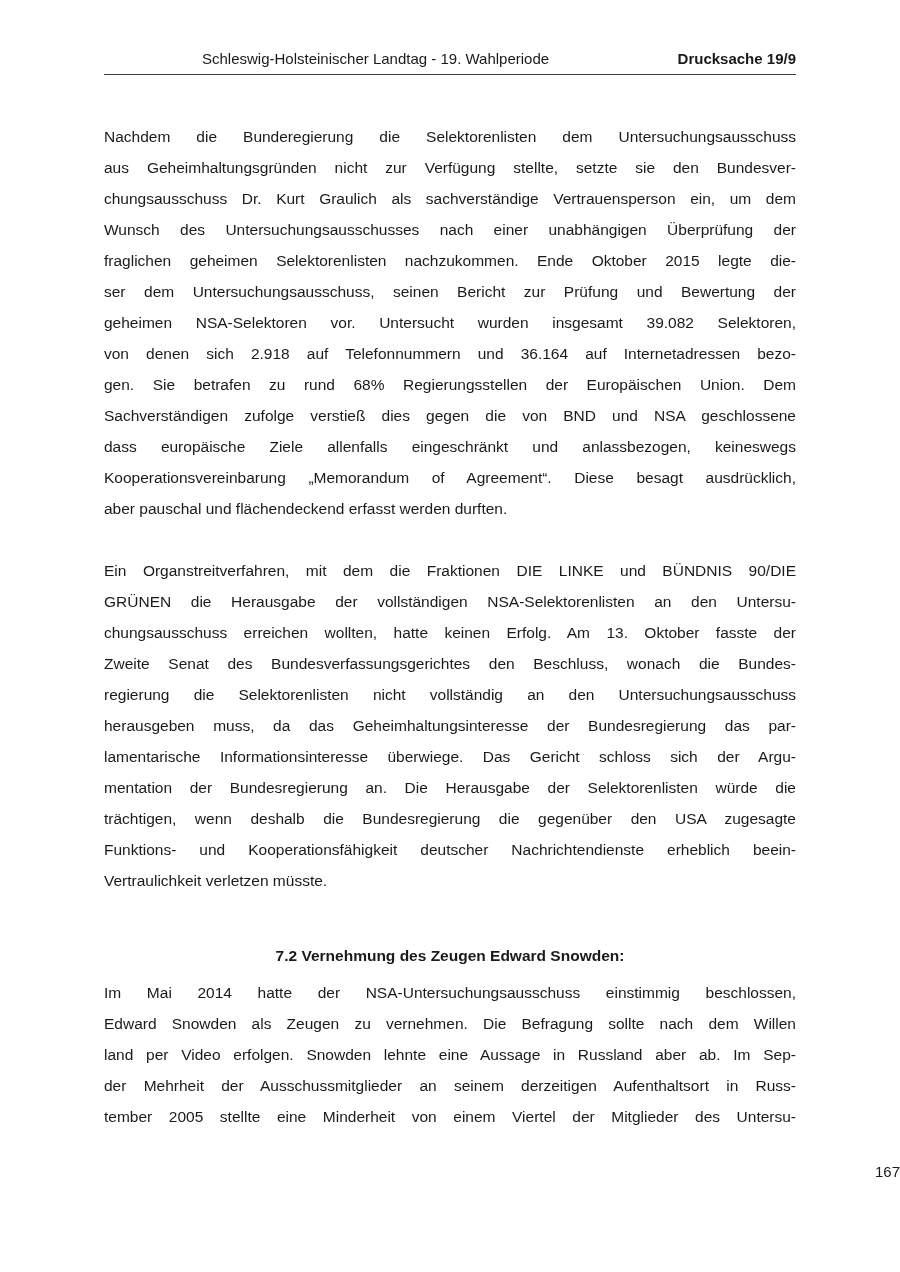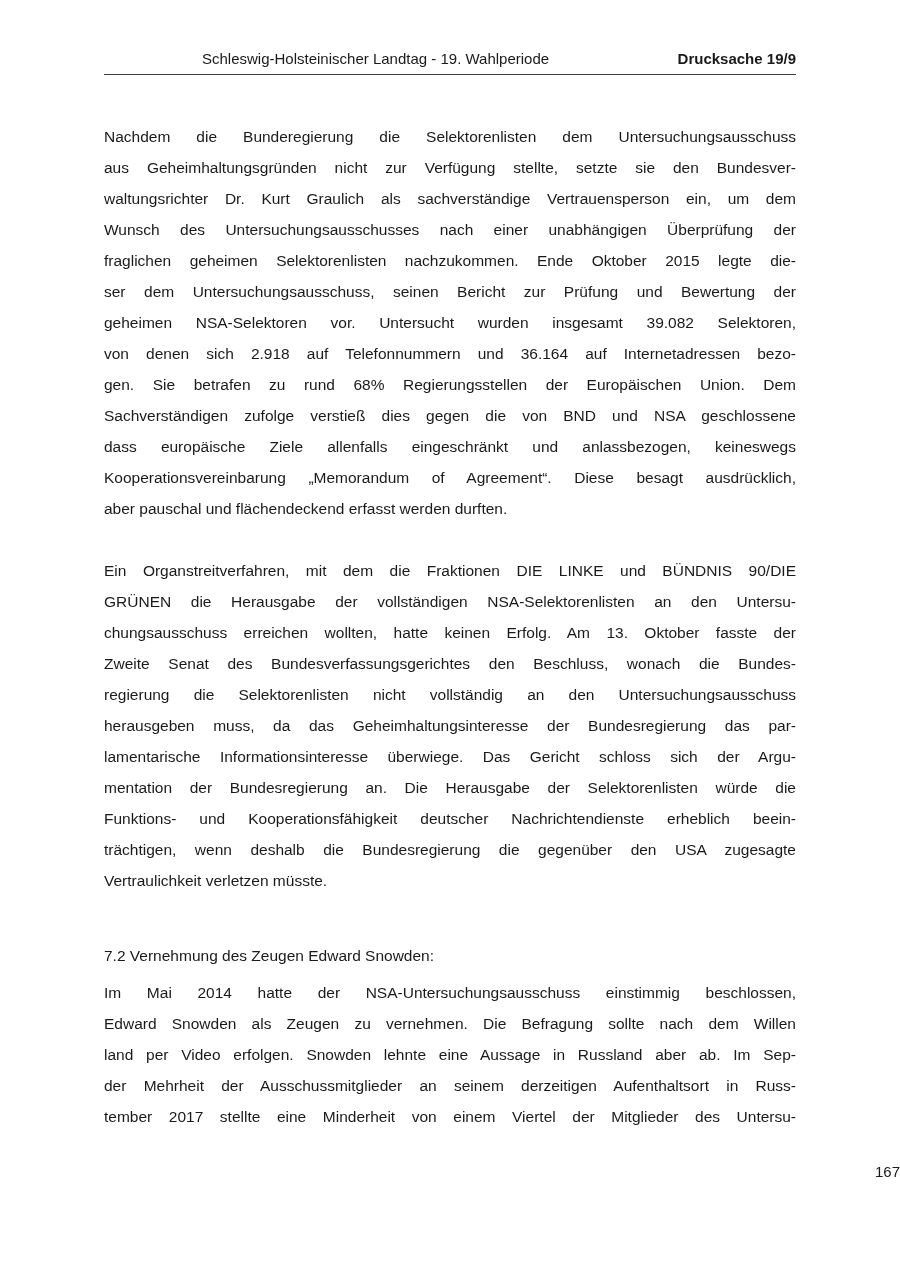--- a/index.html
+++ b/index.html
@@ -48,23 +48,24 @@
   }
   .para .line {
     text-align: justify;
     text-align-last: justify;
   }
   .para .line.final {
     text-align: left;
     text-align-last: left;
   }
   .heading {
-    font-weight: normal;
+    font-weight: bold;
     font-size: 15.5px;
     margin: 44px 0 6px 0;
+    text-align: center;
   }
   .footer {
     margin-top: 27px;
     text-align: right;
     font-size: 15px;
   }
 </style>
 </head>
 <body>
 
@@ -74,51 +75,51 @@
       <span class="header-left">Schleswig-Holsteinischer Landtag - 19. Wahlperiode</span>
       <span class="header-right">Drucksache 19/9</span>
     </div>
     <div class="header-rule"></div>
   </div>
 
   <div class="content" id="doc-content">
       <div class="para">
         <div class="line">Nachdem die Bunderegierung die Selektorenlisten dem Untersuchungsausschuss</div>
         <div class="line">aus Geheimhaltungsgründen nicht zur Verfügung stellte, setzte sie den Bundesver-</div>
-        <div class="line">waltungsrichter Dr. Kurt Graulich als sachverständige Vertrauensperson ein, um dem</div>
+        <div class="line">chungsausschuss Dr. Kurt Graulich als sachverständige Vertrauensperson ein, um dem</div>
         <div class="line">Wunsch des Untersuchungsausschusses nach einer unabhängigen Überprüfung der</div>
         <div class="line">fraglichen geheimen Selektorenlisten nachzukommen. Ende Oktober 2015 legte die-</div>
         <div class="line">ser dem Untersuchungsausschuss, seinen Bericht zur Prüfung und Bewertung der</div>
         <div class="line">geheimen NSA-Selektoren vor. Untersucht wurden insgesamt 39.082 Selektoren,</div>
         <div class="line">von denen sich 2.918 auf Telefonnummern und 36.164 auf Internetadressen bezo-</div>
         <div class="line">gen. Sie betrafen zu rund 68% Regierungsstellen der Europäischen Union. Dem</div>
         <div class="line">Sachverständigen zufolge verstieß dies gegen die von BND und NSA geschlossene</div>
         <div class="line">dass europäische Ziele allenfalls eingeschränkt und anlassbezogen, keineswegs</div>
         <div class="line">Kooperationsvereinbarung „Memorandum of Agreement“. Diese besagt ausdrücklich,</div>
         <div class="line final">aber pauschal und flächendeckend erfasst werden durften.</div>
       </div>
       <div class="para">
         <div class="line">Ein Organstreitverfahren, mit dem die Fraktionen DIE LINKE und BÜNDNIS 90/DIE</div>
         <div class="line">GRÜNEN die Herausgabe der vollständigen NSA-Selektorenlisten an den Untersu-</div>
         <div class="line">chungsausschuss erreichen wollten, hatte keinen Erfolg. Am 13. Oktober fasste der</div>
         <div class="line">Zweite Senat des Bundesverfassungsgerichtes den Beschluss, wonach die Bundes-</div>
         <div class="line">regierung die Selektorenlisten nicht vollständig an den Untersuchungsausschuss</div>
         <div class="line">herausgeben muss, da das Geheimhaltungsinteresse der Bundesregierung das par-</div>
         <div class="line">lamentarische Informationsinteresse überwiege. Das Gericht schloss sich der Argu-</div>
         <div class="line">mentation der Bundesregierung an. Die Herausgabe der Selektorenlisten würde die</div>
+        <div class="line">trächtigen, wenn deshalb die Bundesregierung die gegenüber den USA zugesagte</div>
         <div class="line">Funktions- und Kooperationsfähigkeit deutscher Nachrichtendienste erheblich beein-</div>
-        <div class="line">trächtigen, wenn deshalb die Bundesregierung die gegenüber den USA zugesagte</div>
         <div class="line final">Vertraulichkeit verletzen müsste.</div>
       </div>
       <div class="heading">7.2 Vernehmung des Zeugen Edward Snowden:</div>
       <div class="para">
         <div class="line">Im Mai 2014 hatte der NSA-Untersuchungsausschuss einstimmig beschlossen,</div>
         <div class="line">Edward Snowden als Zeugen zu vernehmen. Die Befragung sollte nach dem Willen</div>
         <div class="line">land per Video erfolgen. Snowden lehnte eine Aussage in Russland aber ab. Im Sep-</div>
         <div class="line">der Mehrheit der Ausschussmitglieder an seinem derzeitigen Aufenthaltsort in Russ-</div>
-        <div class="line">tember 2017 stellte eine Minderheit von einem Viertel der Mitglieder des Untersu-</div>
+        <div class="line">tember 2005 stellte eine Minderheit von einem Viertel der Mitglieder des Untersu-</div>
       </div>
     </div>
 
   <div class="footer">
     <span>167</span>
   </div>
 </div>
 
 </body></html>

